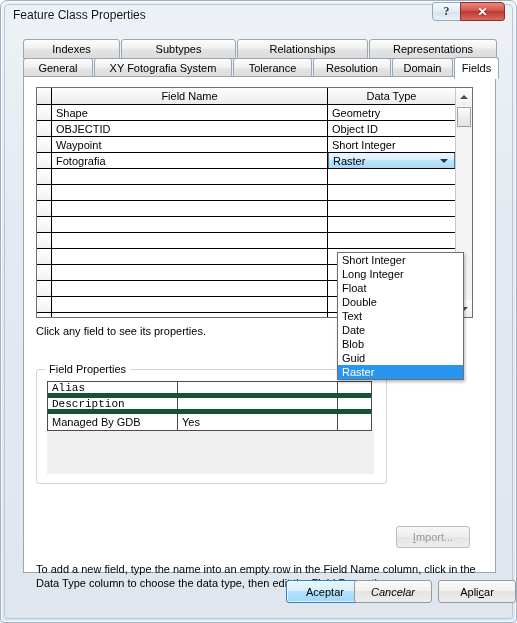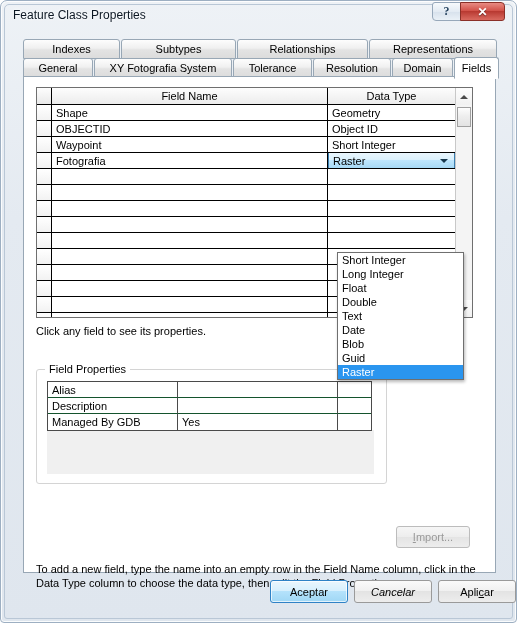--- a/index.html
+++ b/index.html
@@ -333,21 +333,21 @@
     width: 325px;
     box-sizing: border-box;
     border: 1px solid #4a4a4a;
     background: #ffffff;
   }
   .prop-row {
     display: flex;
     height: 16px;
     box-sizing: border-box;
   }
-  .prop-row:not(:last-child) .prop-c { border-bottom: 1px solid #14532d; }
+  .prop-row:not(:last-child) .prop-c { border-bottom: 5px solid #14532d; font-family: Liberation Mono, monospace; }
   .prop-c {
     box-sizing: border-box;
     padding-left: 4px;
     display: flex;
     align-items: center;
     font-size: 11px;
     white-space: nowrap;
     overflow: hidden;
   }
   .prop-label { width: 130px; border-right: 1px solid #4a4a4a; }
@@ -407,21 +407,21 @@
     align-items: center;
     justify-content: center;
     font-size: 11px;
     color: #000;
   }
   .dlg-btn.default {
     border: 1px solid #2f82c6;
     background: linear-gradient(180deg,#eaf6fd 0%, #d6effd 48%, #b5e2fb 49%, #9fd7f5 100%);
     box-shadow: inset 0 0 0 1px rgba(255,255,255,0.7);
   }
-  .btn-ok     { left: 261px; }
+  .btn-ok     { left: 277px; }
   .btn-cancel { left: 345px; font-style: italic; }
   .btn-apply  { left: 429px; }
   .dlg-btn .mn { text-decoration: underline; }
 </style>
 </head>
 <body>
 
 <div class="window">
   <div class="window-inner-edge"></div>
 

